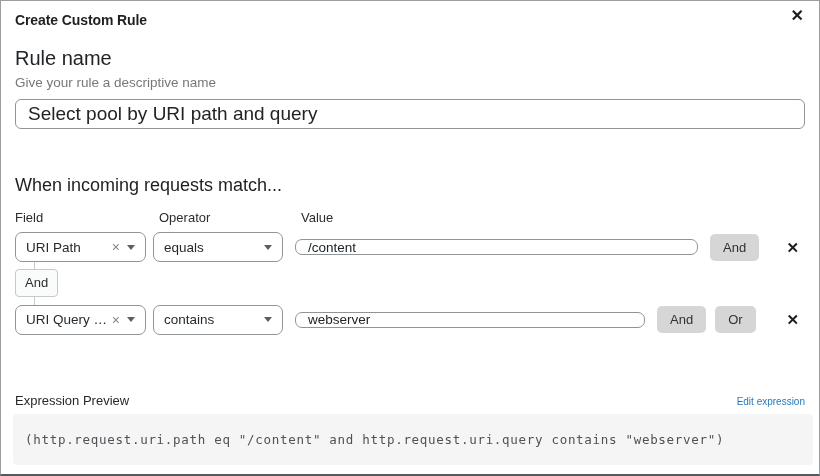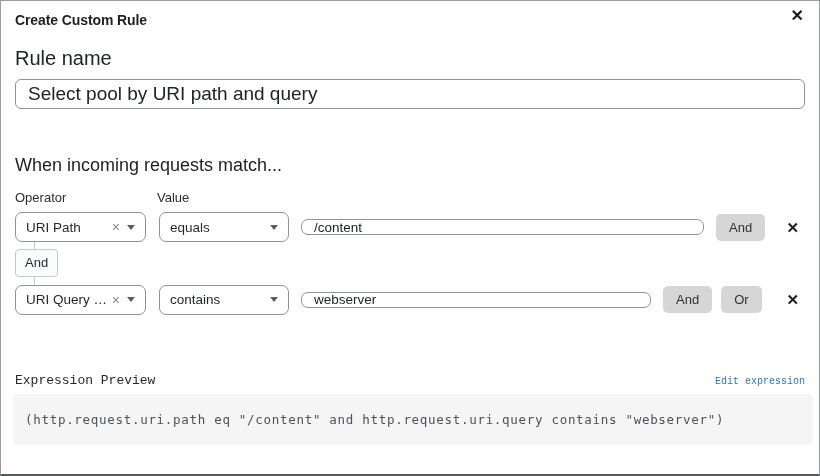--- a/index.html
+++ b/index.html
@@ -97,21 +97,21 @@
     align-items: center;
     height: 30px;
     background: #fff;
     border: 1px solid #8f9499;
     border-radius: 7px;
     padding: 0 10px;
     font-size: 13.5px;
     color: #26292c;
     cursor: pointer;
   }
-  .dropdown.field-dd { width: 131px; margin-right: 13px; }
+  .dropdown.field-dd { width: 131px; margin-right: 7px; }
   .dropdown.op-dd    { width: 130px; margin-right: 12px; gap: 40px; }
   .dd-text {
     flex: 1;
     white-space: nowrap;
     overflow: hidden;
     text-overflow: ellipsis;
   }
   .dd-clear {
     font-size: 14px;
     color: #83878b;
@@ -188,21 +188,20 @@
     text-align: center;
     line-height: 1.2;
   }
 
   
   .expr-header {
     display: flex;
     justify-content: space-between;
     align-items: baseline;
     margin-top: 58px;
-    font-family: Liberation Mono, monospace;
   }
   .expr-label { font-size: 13px; color: #26292c; }
   .expr-edit-link {
     font-size: 10px;
     color: #2779bc;
     text-decoration: none;
     cursor: pointer;
   }
   .expr-code {
     margin-top: 6px;
@@ -221,25 +220,27 @@
 </style>
 </head>
 <body>
 
 <div class="dialog">
 
   <h1 class="dialog-title">Create Custom Rule</h1>
   <button class="close-btn">✕</button>
 
   <label class="field-label">Rule name</label>
+  <div class="helper-text">Give your rule a descriptive name</div>
   <input class="text-input" type="text" value="Select pool by URI path and query" style="">
 
   <h2 class="match-heading">When incoming requests match...</h2>
 
   <div class="col-labels">
+    <span class="col-field">Field</span>
     <span class="col-operator">Operator</span>
     <span class="col-value">Value</span>
   </div>
 
   <div class="cond-row">
     <div class="dropdown field-dd">
       <span class="dd-text">URI Path</span>
       <span class="dd-clear">×</span>
       <span class="caret"></span>
     </div>

